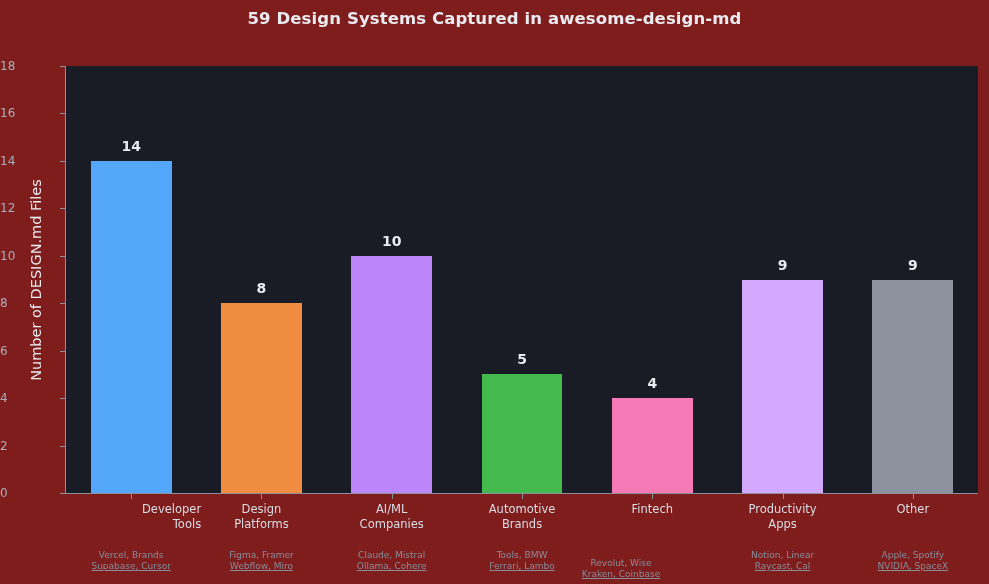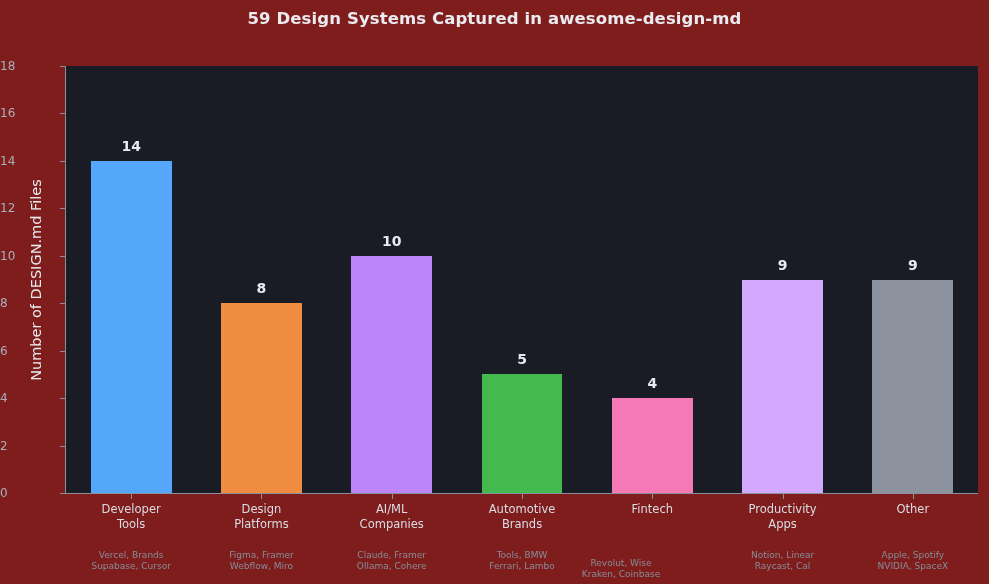--- a/index.html
+++ b/index.html
@@ -125,21 +125,21 @@
   }
   .x-label .l2 { display: block; }
   .x-sublabel {
     position: absolute;
     top: 550px;
     text-align: center;
     color: #868d9a;
     font-size: 9px;
     line-height: 11px;
   }
-  .x-sublabel .l2 { display: block; }
+  .x-sublabel .l2 { display: block; text-decoration: underline; }
 </style>
 </head>
 <body>
 
 <div id="figure">
 
   <div id="title-block">
     <span>59 Design Systems Captured in awesome-design-md</span>
   </div>
 
@@ -183,28 +183,28 @@
       <div class="bar-value" style="left: 482px; width: 80px; top: 352.389px;">5</div>
       <div class="bar" style="left: 611.897px; width: 80.7771px; height: 94.8889px; bottom: 91px; background: rgb(245, 121, 180);"></div>
       <div class="bar-value" style="left: 612.286px; width: 80px; top: 376.111px;">4</div>
       <div class="bar" style="left: 742.183px; width: 80.7771px; height: 213.5px; bottom: 91px; background: rgb(210, 169, 253);"></div>
       <div class="bar-value" style="left: 742.571px; width: 80px; top: 257.5px;">9</div>
       <div class="bar" style="left: 872.469px; width: 80.7771px; height: 213.5px; bottom: 91px; background: rgb(140, 147, 158);"></div>
       <div class="bar-value" style="left: 872.857px; width: 80px; top: 257.5px;">9</div>
     </div>
   <div id="x-ticks">
       <div class="x-tick-mark" style="left: 131.143px;"></div>
-      <div class="x-label" style="left: 61.1429px; width: 140px;"><span>Developer</span><span class="l2">Tools</span></div>
+      <div class="x-label" style="left: 61.1429px; width: 140px; text-align: right;"><span>Developer</span><span class="l2">Tools</span></div>
       <div class="x-sublabel" style="left: 61.1429px; width: 140px;"><span>Vercel, Brands</span><span class="l2">Supabase, Cursor</span></div>
       <div class="x-tick-mark" style="left: 261.429px;"></div>
       <div class="x-label" style="left: 191.429px; width: 140px;"><span>Design</span><span class="l2">Platforms</span></div>
       <div class="x-sublabel" style="left: 191.429px; width: 140px;"><span>Figma, Framer</span><span class="l2">Webflow, Miro</span></div>
       <div class="x-tick-mark" style="left: 391.714px;"></div>
       <div class="x-label" style="left: 321.714px; width: 140px;"><span>AI/ML</span><span class="l2">Companies</span></div>
-      <div class="x-sublabel" style="left: 321.714px; width: 140px;"><span>Claude, Framer</span><span class="l2">Ollama, Cohere</span></div>
+      <div class="x-sublabel" style="left: 321.714px; width: 140px;"><span>Claude, Mistral</span><span class="l2">Ollama, Cohere</span></div>
       <div class="x-tick-mark" style="left: 522px;"></div>
       <div class="x-label" style="left: 452px; width: 140px;"><span>Automotive</span><span class="l2">Brands</span></div>
       <div class="x-sublabel" style="left: 452px; width: 140px;"><span>Tools, BMW</span><span class="l2">Ferrari, Lambo</span></div>
       <div class="x-tick-mark" style="left: 652.286px;"></div>
       <div class="x-label" style="left: 582.286px; width: 140px;"><span>Fintech</span></div>
       <div class="x-sublabel" style="left: 551px; width: 140px; margin-top: 8px;"><span>Revolut, Wise</span><span class="l2">Kraken, Coinbase</span></div>
       <div class="x-tick-mark" style="left: 782.571px;"></div>
       <div class="x-label" style="left: 712.571px; width: 140px;"><span>Productivity</span><span class="l2">Apps</span></div>
       <div class="x-sublabel" style="left: 712.571px; width: 140px;"><span>Notion, Linear</span><span class="l2">Raycast, Cal</span></div>
       <div class="x-tick-mark" style="left: 912.857px;"></div>

